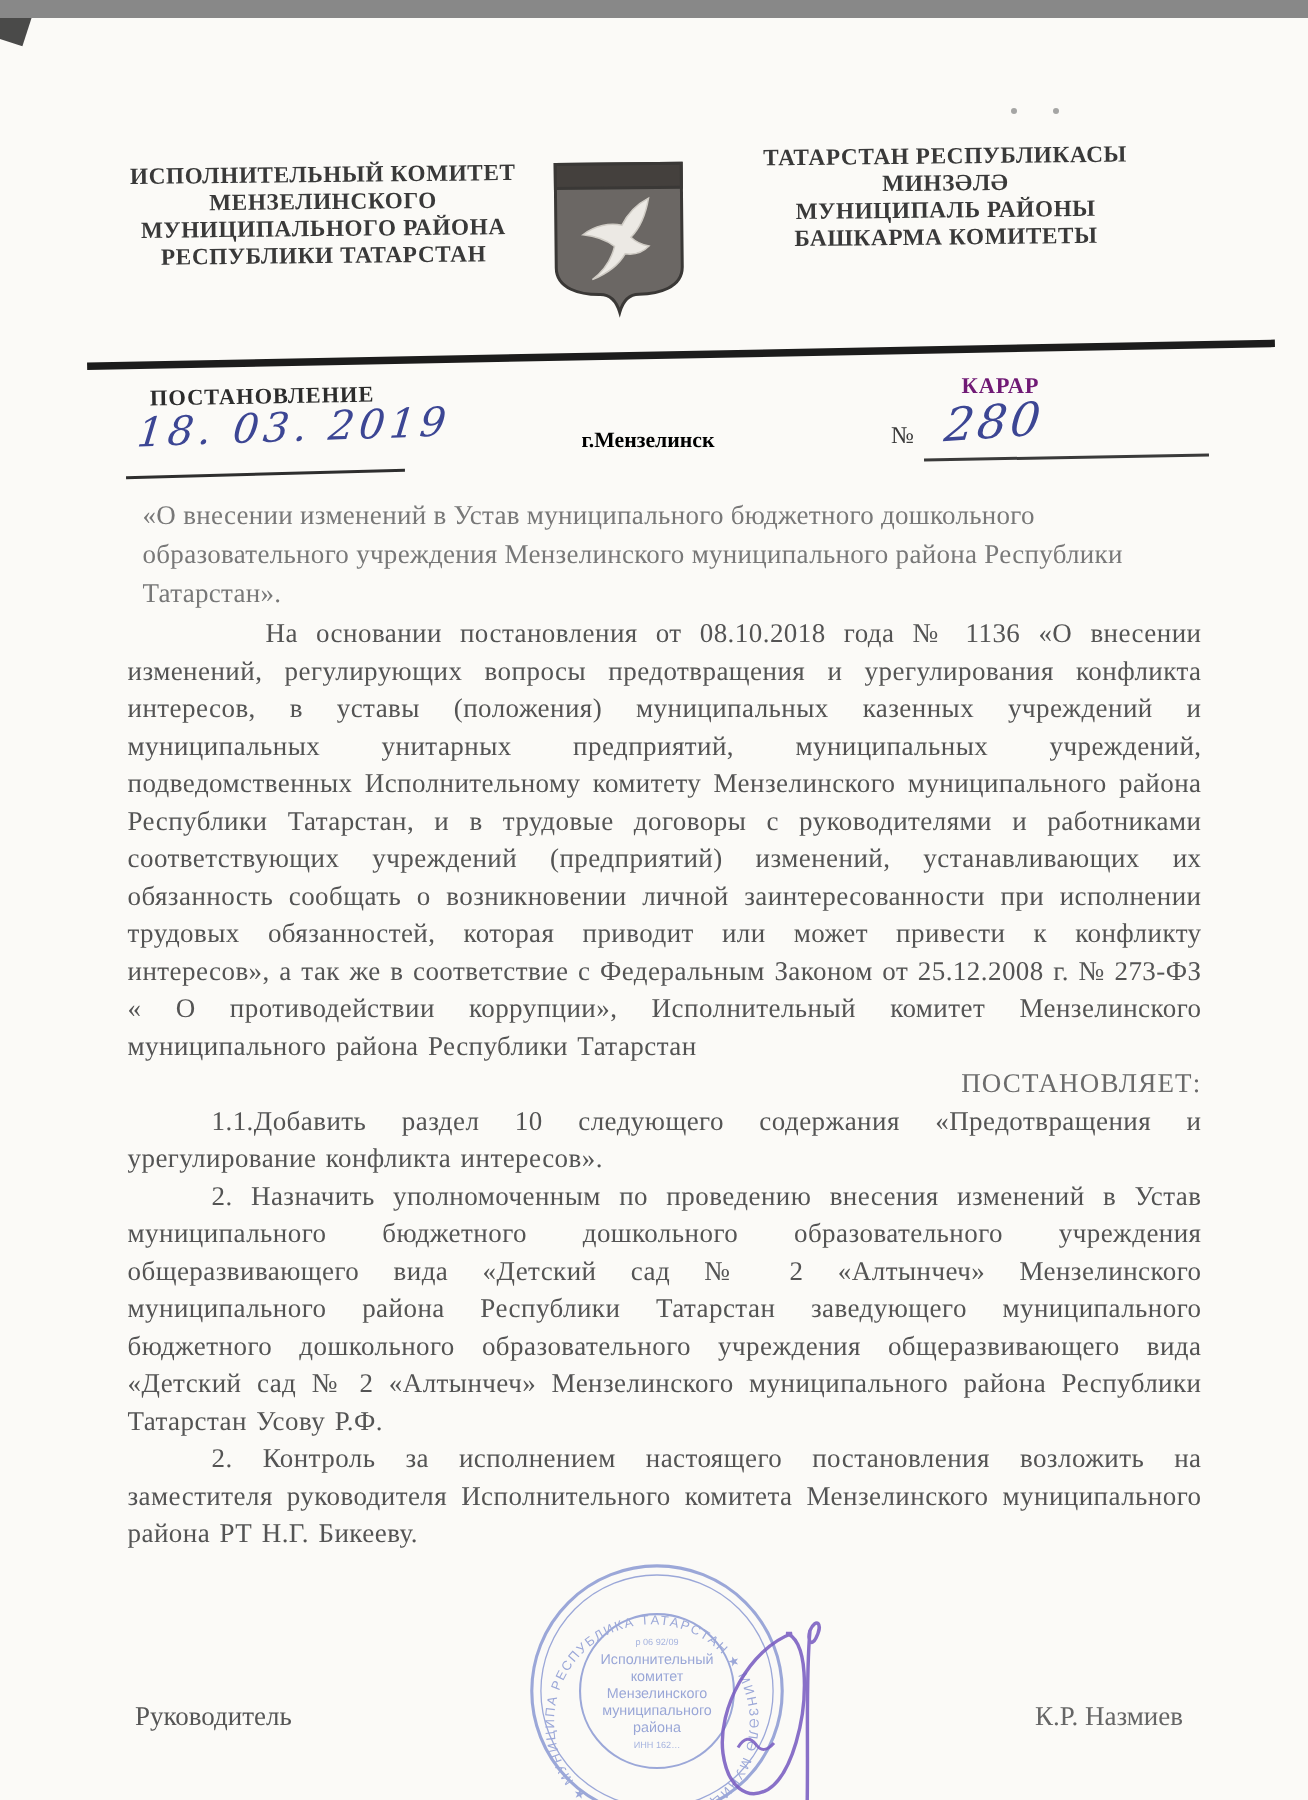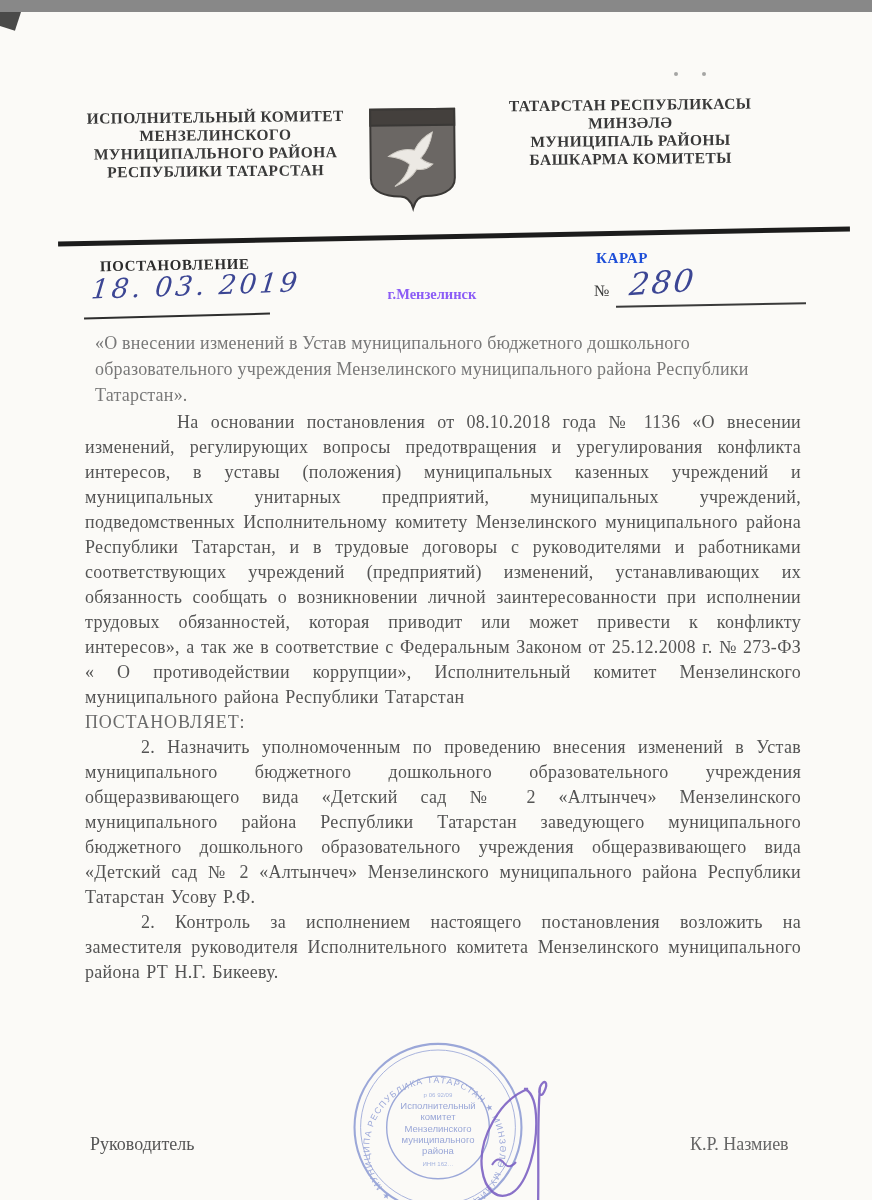--- a/index.html
+++ b/index.html
@@ -21,39 +21,39 @@
     background:#1c1c1c;transform:rotate(-1.1deg);}
   
   .doc-type-ru{position:absolute;left:100px;top:245px;font-size:15px;font-weight:700;
     letter-spacing:0.6px;color:#2c2c2c;transform:rotate(-1deg);}
   .hand{font-family:"DejaVu Serif",serif;font-style:italic;color:#3c4694;}
   .hand-date{position:absolute;left:92px;top:258px;font-size:27px;letter-spacing:3px;
     transform:skewX(-8deg) rotate(-2deg);}
   .date-line{position:absolute;left:84px;top:303px;width:186px;height:2px;background:#2e2e2e;
     transform:rotate(-1.5deg);}
   .city{position:absolute;left:352px;top:274px;width:160px;text-align:center;
-    font-size:14.5px;font-weight:600;color:#8b5cf6;}
-  .doc-type-tt{position:absolute;left:596px;top:238px;font-size:15px;font-weight:700;
-    letter-spacing:0.6px;color:#1d4ed8;}
+    font-size:14.5px;font-weight:600;color:#000000;}
+  .doc-type-tt{position:absolute;left:641px;top:238px;font-size:15px;font-weight:700;
+    letter-spacing:0.6px;color:#701a75;}
   .num-label{position:absolute;left:594px;top:270px;font-size:16px;color:#3a3a3a;}
   .hand-num{position:absolute;left:630px;top:252px;font-size:31px;letter-spacing:2px;
     transform:skewX(-10deg) rotate(-4deg);}
   .num-line{position:absolute;left:616px;top:292px;width:190px;height:1.5px;background:#3a3a3a;
     transform:rotate(-1deg);}
   
   .title-block{position:absolute;left:80px;top:318px;width:730px;text-align:left;
     font-size:18px;line-height:26px;color:#787878;letter-spacing:0.2px;}
   .title-block p{margin:0 auto;max-width:700px;}
   .doc-body{position:absolute;left:85px;top:398px;width:716px;
     font-size:18px;line-height:25px;letter-spacing:0.3px;word-spacing:1.5px;
     text-align:justify;color:#545454;}
   .doc-body p{margin:0;}
   .p-first{text-indent:92px;}
   .p-item{text-indent:56px;}
-  .resolves{text-align:left;text-indent:0;color:#6b6b6b;letter-spacing:0.8px;}
+  .resolves{text-align:right;text-indent:0;color:#6b6b6b;letter-spacing:0.8px;}
   
   .footer-title{position:absolute;left:90px;top:1122px;font-size:18px;color:#565656;}
   .footer-name{position:absolute;left:690px;top:1122px;font-size:18px;color:#666;}
   
   .stamp{position:absolute;left:318px;top:1018px;width:240px;height:200px;opacity:0.78;}
   .stamp text{font-family:"Liberation Sans",sans-serif;}
   .signature{position:absolute;left:440px;top:1055px;width:150px;height:145px;opacity:0.88;}
   
   .speck{position:absolute;width:4px;height:4px;border-radius:50%;background:#6d6d6d;opacity:0.6;}
   .speck-a{left:674px;top:60px;}
@@ -103,20 +103,21 @@
   <div class="hand hand-num">280</div>
   <div class="num-line"></div>
 
   <div class="title-block">
     <p>«О внесении изменений в Устав муниципального бюджетного дошкольного образовательного учреждения  Мензелинского муниципального района Республики Татарстан».</p>
   </div>
 
   <div class="doc-body">
     <p class="p-first">На основании постановления от 08.10.2018 года № 1136 «О внесении изменений, регулирующих вопросы предотвращения и урегулирования конфликта интересов, в уставы (положения) муниципальных казенных учреждений и муниципальных унитарных предприятий, муниципальных учреждений, подведомственных Исполнительному комитету Мензелинского муниципального района Республики Татарстан, и в трудовые договоры с руководителями и работниками соответствующих учреждений (предприятий) изменений, устанавливающих их обязанность  сообщать о возникновении личной заинтересованности при исполнении трудовых обязанностей, которая приводит или может привести к конфликту интересов», а так же в соответствие с Федеральным Законом от  25.12.2008 г.  № 273-ФЗ  « О противодействии коррупции», Исполнительный комитет Мензелинского муниципального района Республики Татарстан</p>
     <p class="resolves">ПОСТАНОВЛЯЕТ:</p>
+    <p class="p-item">1.1.Добавить  раздел 10   следующего содержания «Предотвращения и урегулирование конфликта интересов».</p>
     <p class="p-item">2. Назначить уполномоченным по проведению внесения изменений в Устав муниципального бюджетного     дошкольного образовательного учреждения общеразвивающего вида  «Детский сад  №  2  «Алтынчеч» Мензелинского муниципального района  Республики Татарстан заведующего муниципального бюджетного   дошкольного образовательного учреждения общеразвивающего вида «Детский сад № 2 «Алтынчеч» Мензелинского муниципального района  Республики Татарстан Усову Р.Ф.</p>
     <p class="p-item">2. Контроль за исполнением настоящего постановления возложить на заместителя руководителя Исполнительного комитета Мензелинского муниципального района РТ Н.Г. Бикееву.</p>
   </div>
 
   <svg class="stamp" viewBox="0 0 240 230">
     <circle cx="120" cy="112" r="96" fill="none" stroke="#8191d0" stroke-width="2.4"></circle>
     <circle cx="120" cy="112" r="89" fill="none" stroke="#8191d0" stroke-width="1"></circle>
     <circle cx="120" cy="112" r="59" fill="none" stroke="#8191d0" stroke-width="1.6"></circle>
     <defs>
       <path id="ringPath" d="M 45,112 A 75,75 0 1 1 44.9,112.3" fill="none"></path>

